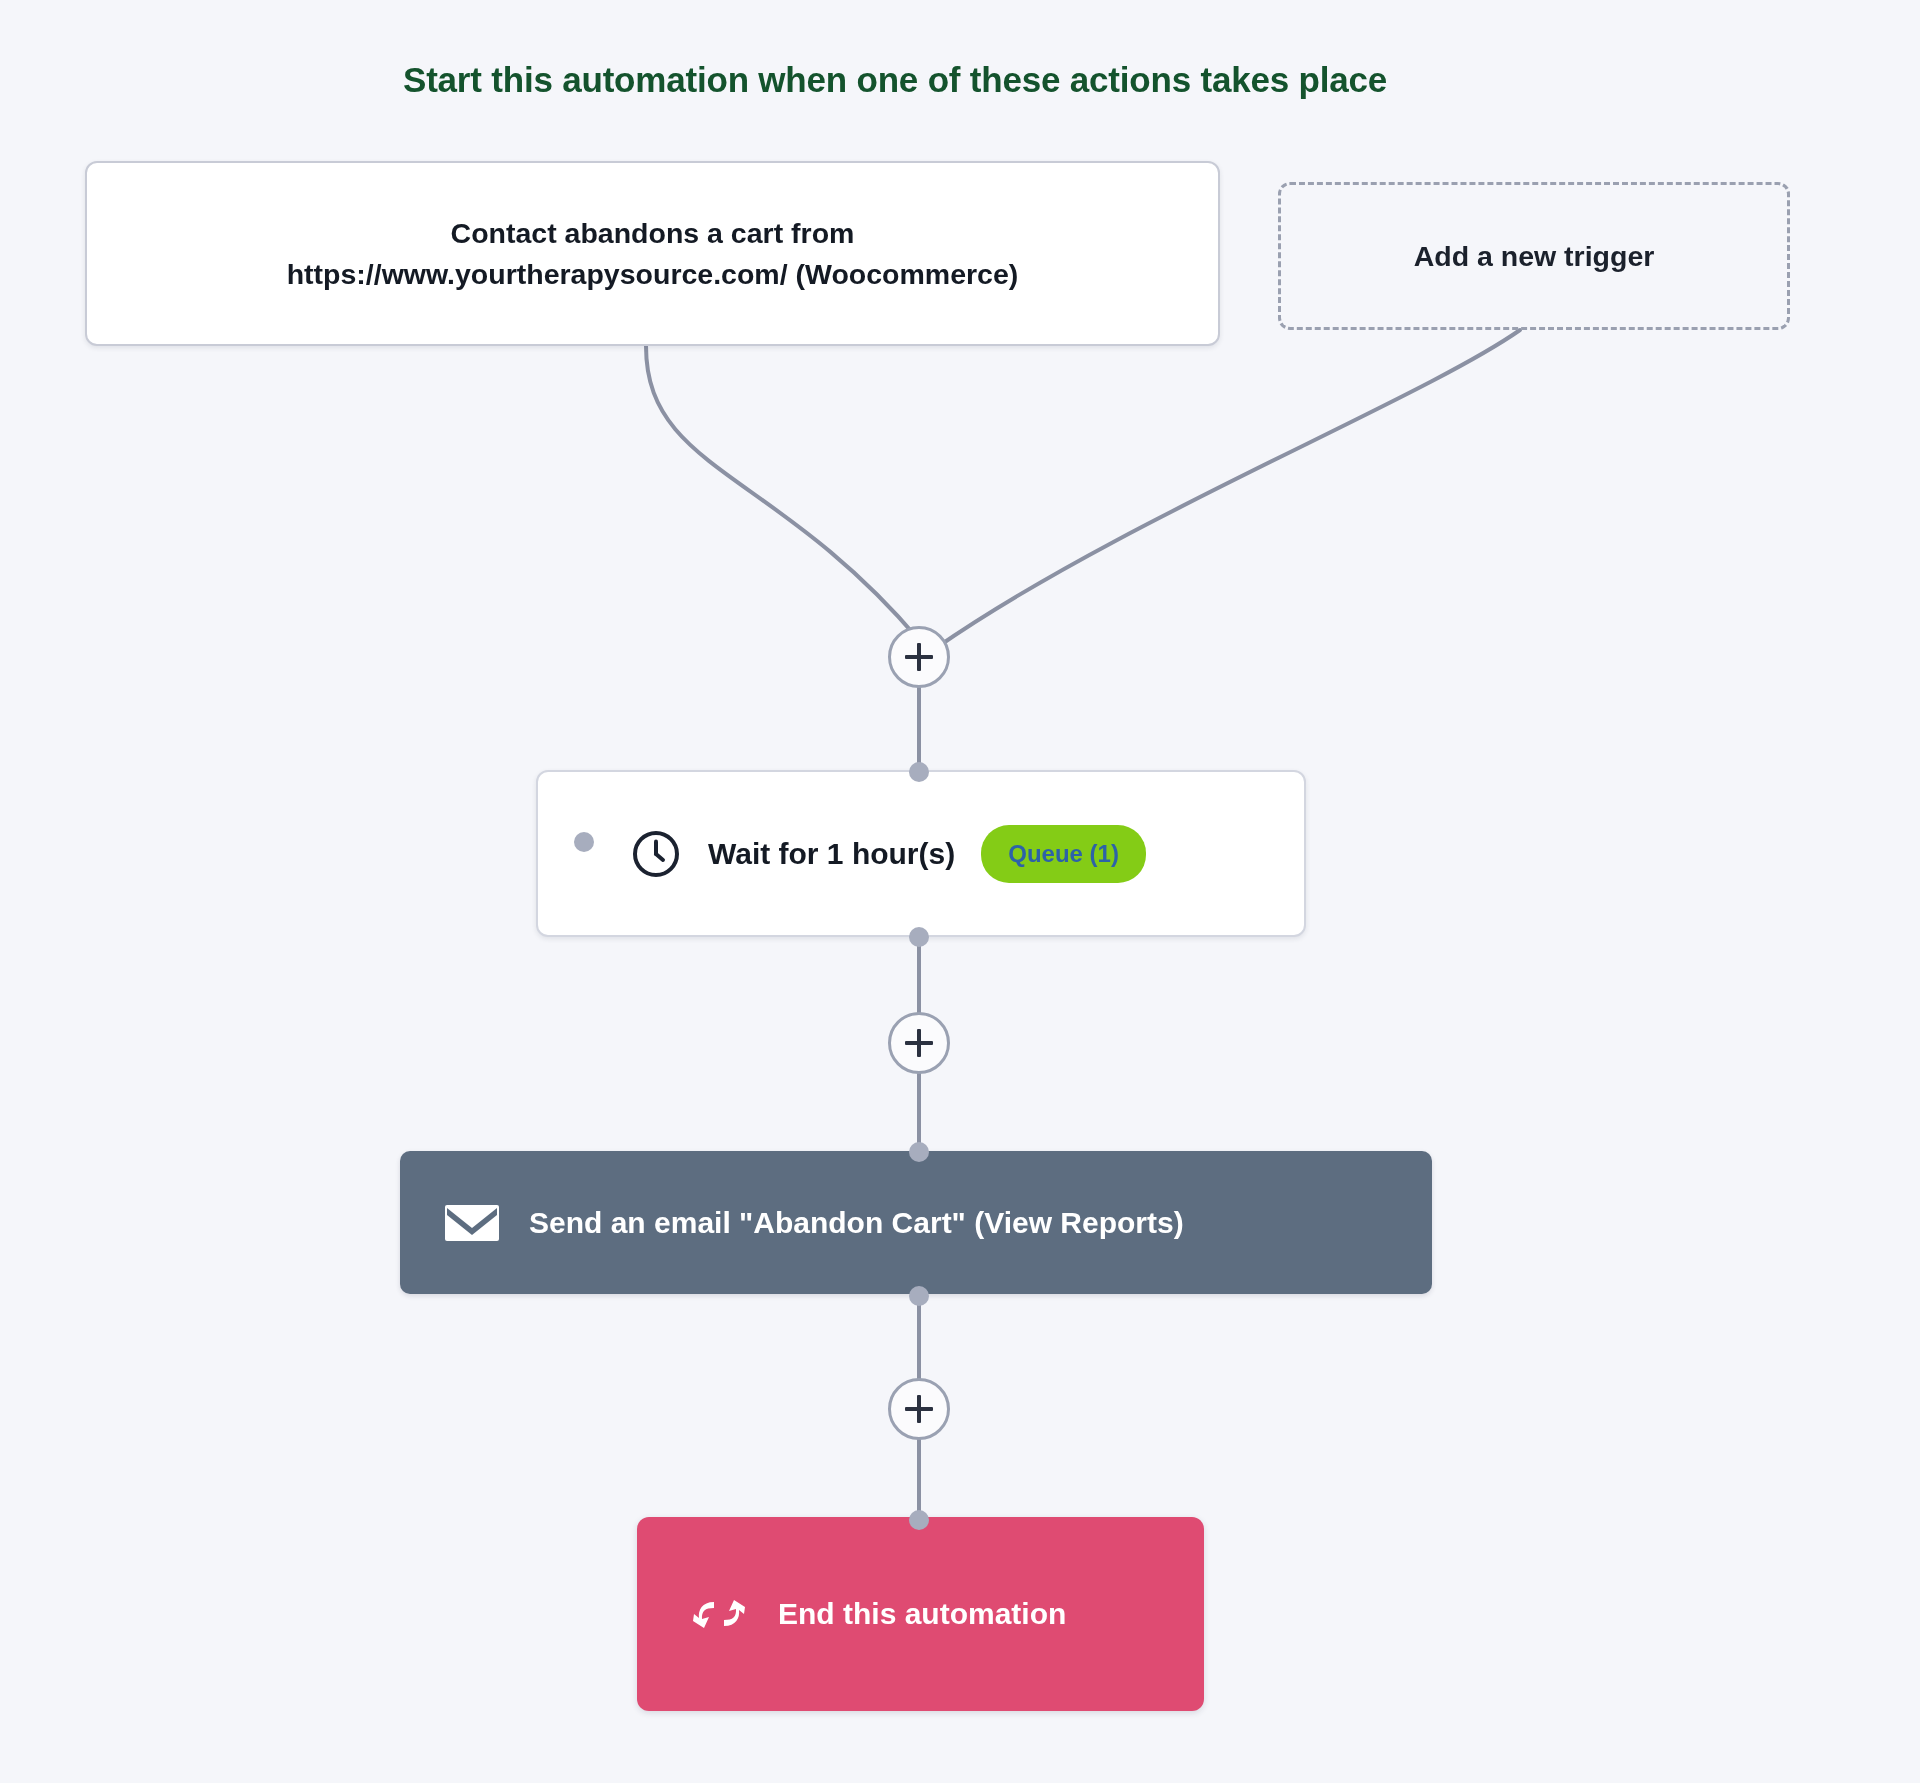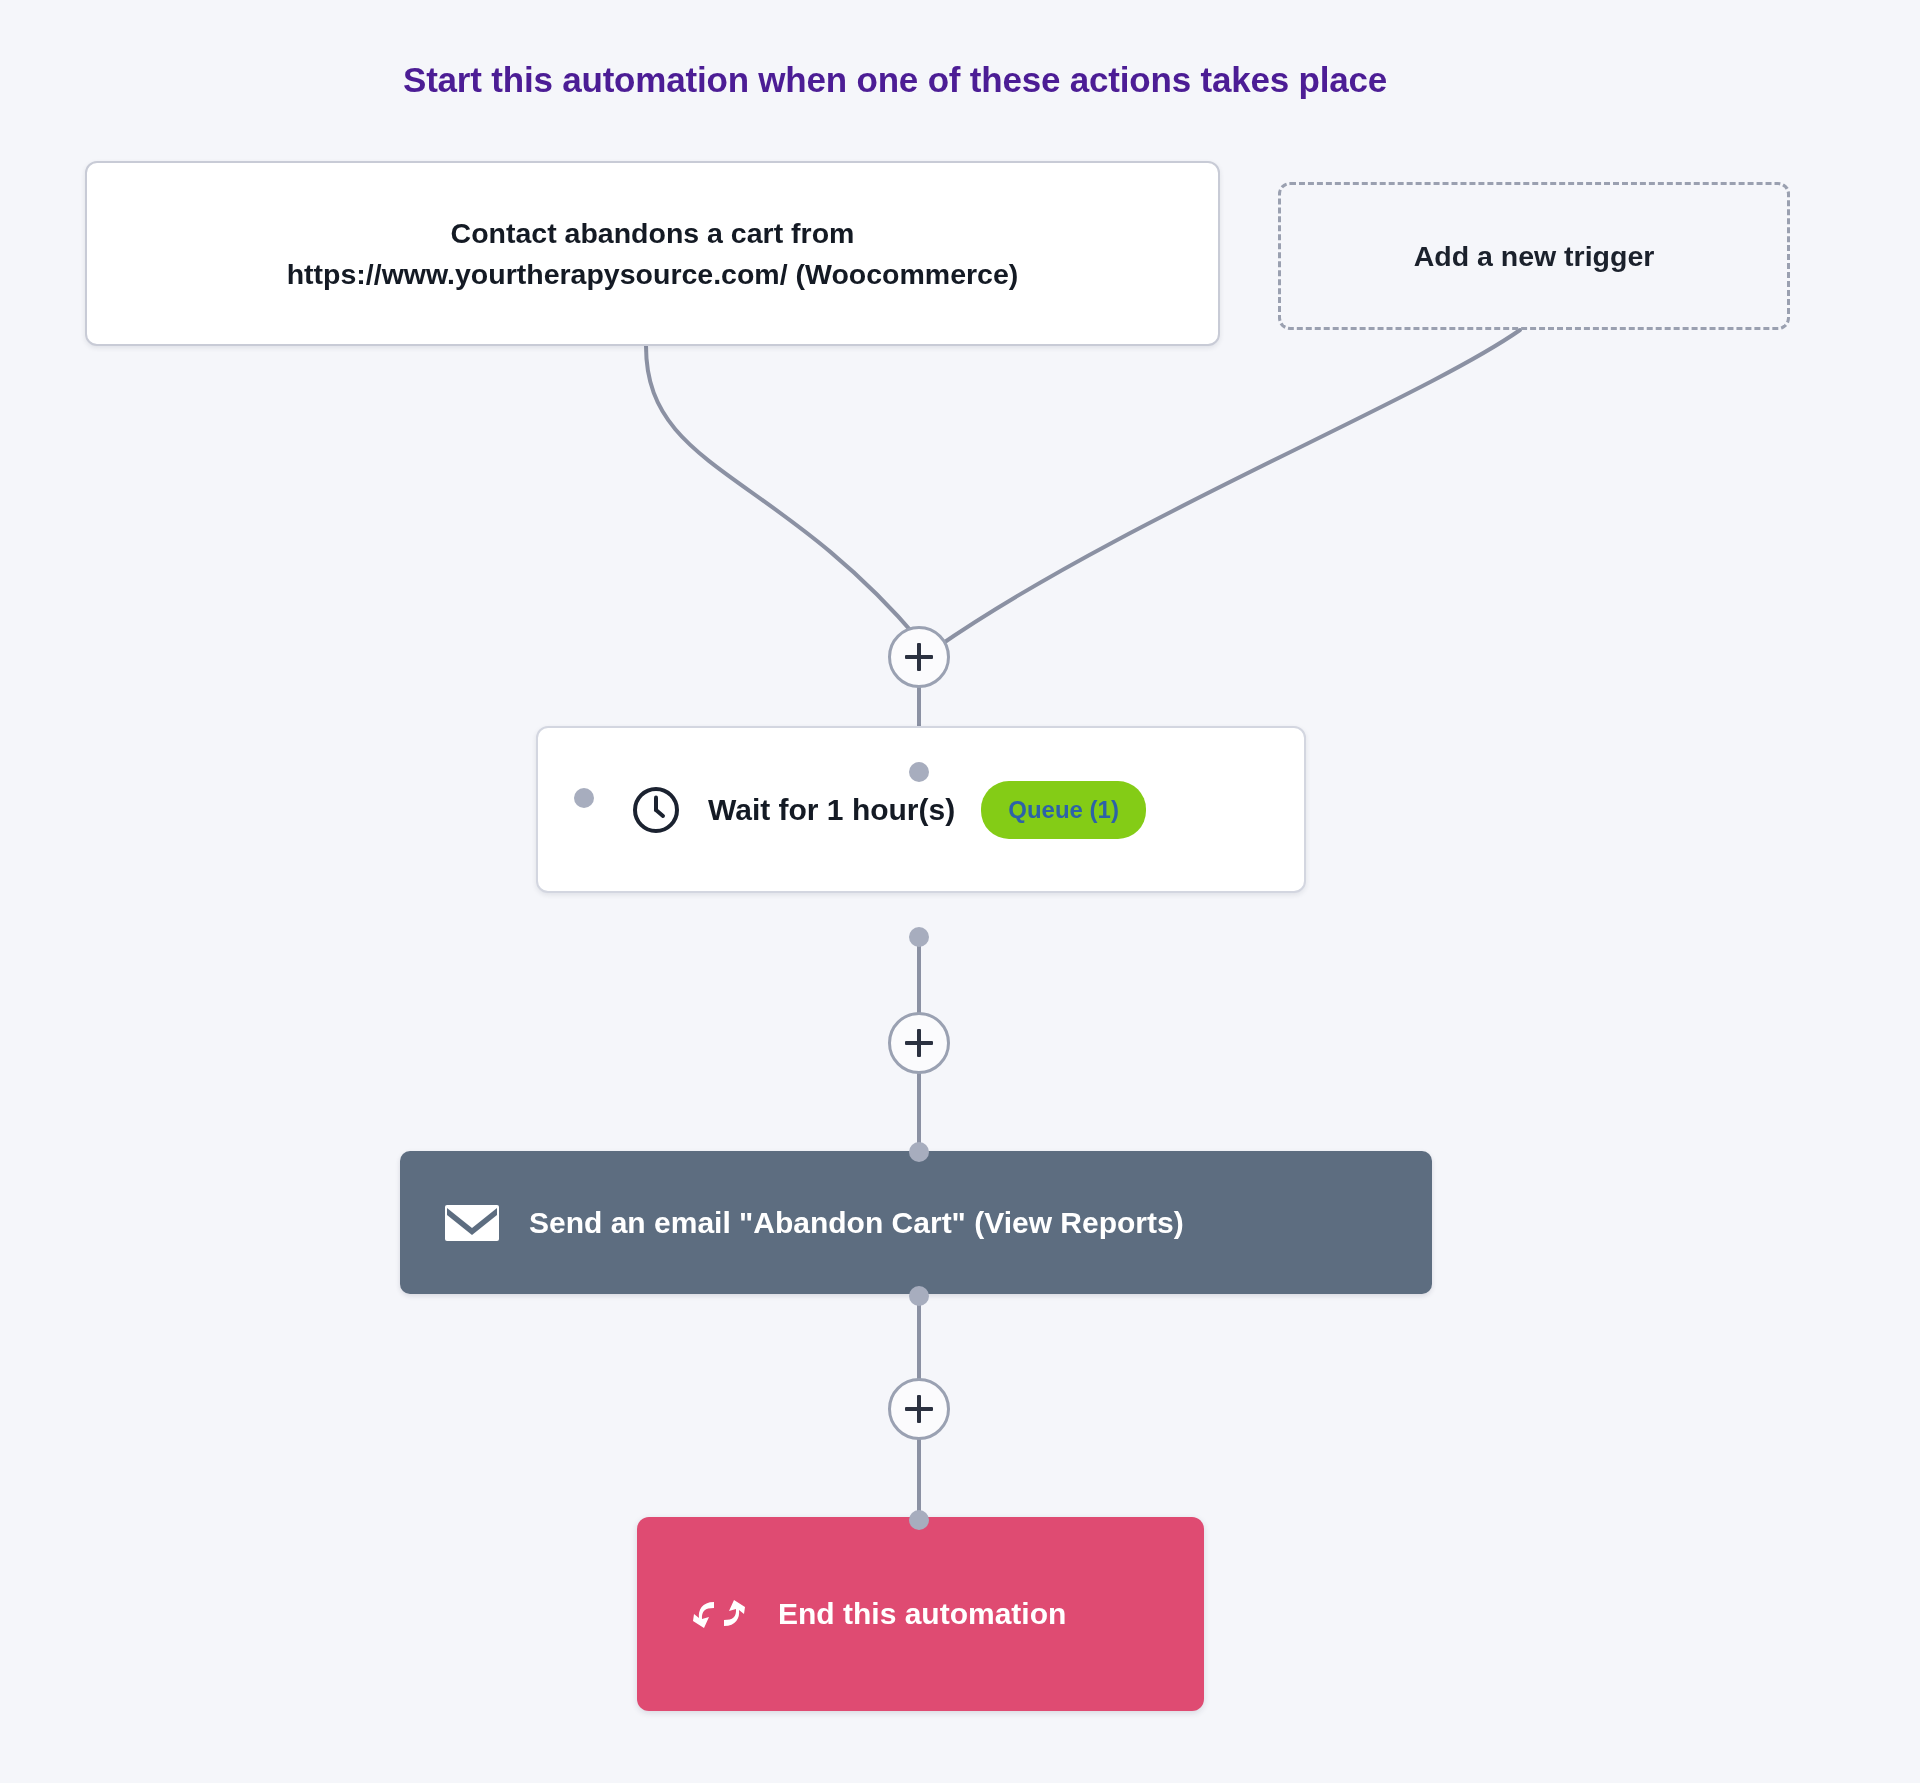--- a/index.html
+++ b/index.html
@@ -25,21 +25,21 @@
 
   
   .heading {
     position: absolute;
     left: 0;
     top: 60px;
     width: 1790px;
     text-align: center;
     font-size: 35px;
     font-weight: bold;
-    color: #4c1d95;
+    color: #14532d;
     letter-spacing: -0.2px;
   }
 
   
   .edges {
     position: absolute;
     left: 0;
     top: 0;
     width: 1920px;
     height: 1783px;
@@ -84,21 +84,21 @@
     border-radius: 12px;
   }
   .add-trigger-card .label {
     font-size: 28.5px;
     font-weight: bold;
     color: #1b212c;
   }
 
   .wait-card {
     left: 536px;
-    top: 726px;
+    top: 770px;
     width: 770px;
     height: 167px;
     background: #ffffff;
     border: 2px solid #d3d6e0;
     border-radius: 12px;
     box-shadow: 0 2px 5px rgba(40,46,70,0.10);
     justify-content: flex-start;
     padding-left: 46px;
     gap: 26px;
   }

